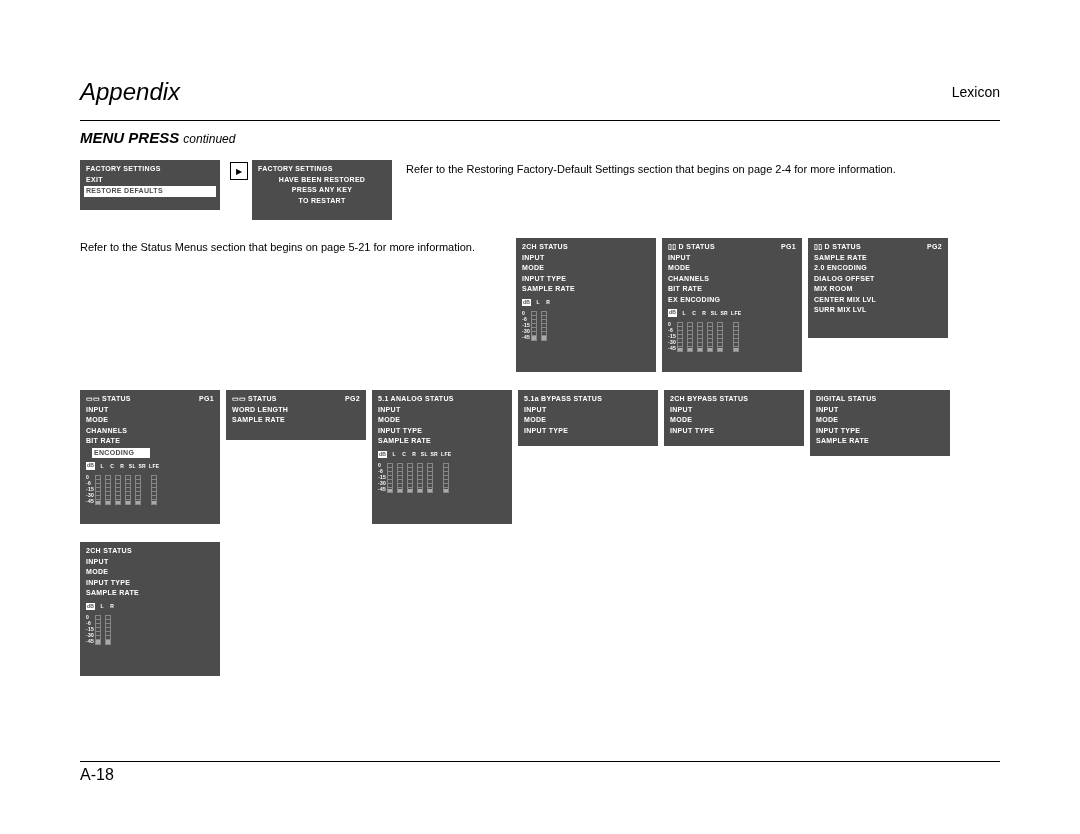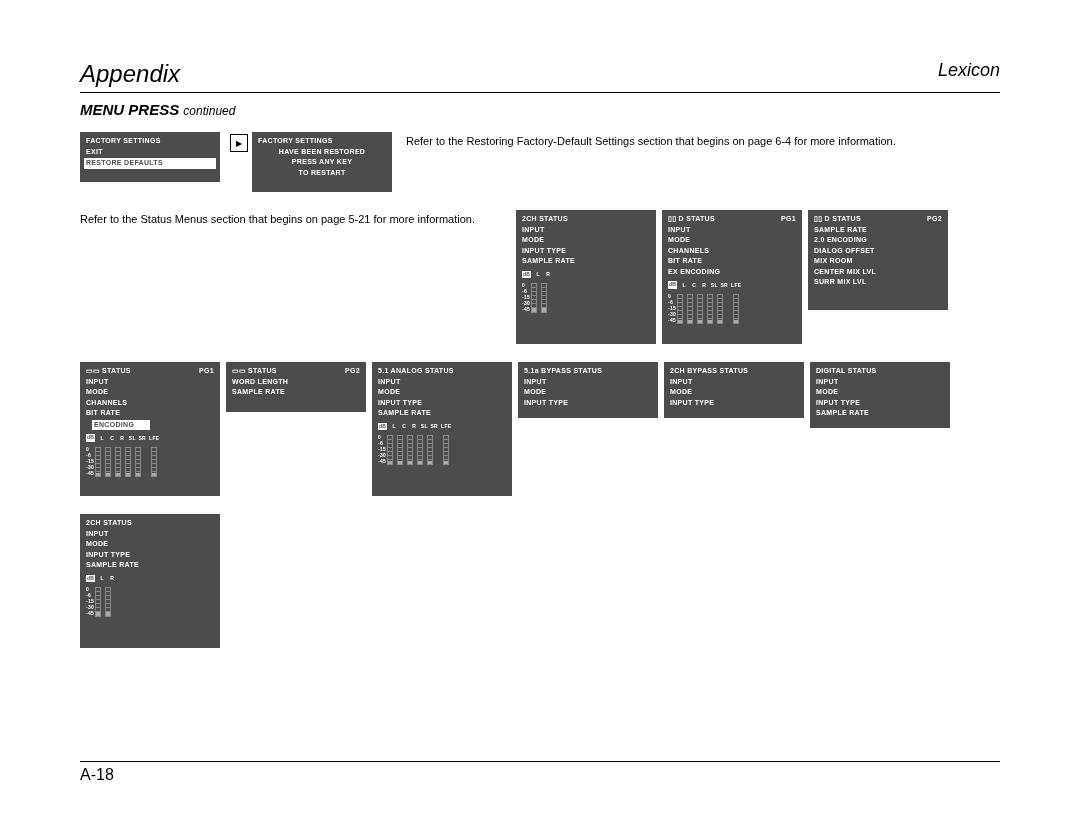--- a/index.html
+++ b/index.html
@@ -1,19 +1,19 @@
 <!DOCTYPE html>
 <html><head>
 <meta charset="utf-8">
 <style>
   html, body { margin:0; padding:0; background:#000; }
   .page { width:1080px; height:834px; background:#fff; position:relative; box-sizing:border-box; padding:60px 80px 40px 80px; font-family:"Helvetica Neue",Arial,sans-serif; color:#000; }
-  .header { display:flex; justify-content:space-between; align-items:flex-start; border-bottom:1px solid #000; padding-bottom:4px; margin-bottom:8px;}
+  .header { display:flex; justify-content:space-between; align-items:center; border-bottom:1px solid #000; padding-bottom:14px; margin-bottom:8px;margin-top:18px;}
   .header-left { font-style:italic; font-size:24px; font-weight:400; }
-  .header-right { font-style:italic; font-size:18px; }
+  .header-right { font-size:14px; }
   .subtitle { font-size:15px; margin-bottom:14px; }
   .subtitle .bold { font-weight:900; font-style:italic; letter-spacing:0px;}
   .subtitle .cont { font-style:italic; font-weight:400; font-size:12px;text-align:center;}
   .row { display:flex; align-items:flex-start; margin-bottom:18px; }
   .col { margin-right:6px; }
   .panel { background:#4c4c4c; color:#fff; width:140px; box-sizing:border-box; padding:4px 6px; font-size:7px; font-weight:700; letter-spacing:.3px; line-height:1.5; font-family:Arial,sans-serif; }
   .panel-line { display:block; }
   .panel-line.hl { background:#fff; color:#4c4c4c; margin:1px -2px; padding:0 2px;}
   .panel-title { display:flex; justify-content:space-between; }
   .panel-center { text-align:center; }
@@ -61,21 +61,21 @@
         <span>▶</span>
       </div>
     <div class="col">
       <div class="panel short panel-center">
         <span class="panel-line" style="text-align:left">FACTORY  SETTINGS</span>
         <span class="panel-line">HAVE  BEEN  RESTORED</span>
         <span class="panel-line">PRESS  ANY KEY</span>
         <span class="panel-line">TO  RESTART</span>
       </div>
     </div>
-    <div class="note" style="margin-left:8px;max-width:560px;margin-top:2px">Refer to the Restoring Factory-Default Settings section that begins on page 6-4 for more information.</div>
+    <div class="note" style="margin-left:8px;max-width:560px;margin-top:2px">Refer to the Restoring Factory-Default Settings section that begins on page 2-4 for more information.</div>
   </div>
 
   <div class="row">
     <div class="note" style="width:430px;margin-top:2px;margin-right:6px">Refer to the Status Menus section that begins on page 5-21 for more information.</div>
 
     <div class="col">
       <div class="panel tall">
         <span class="panel-line">2CH STATUS</span>
         <span class="panel-line">INPUT</span>
         <span class="panel-line">MODE</span>

